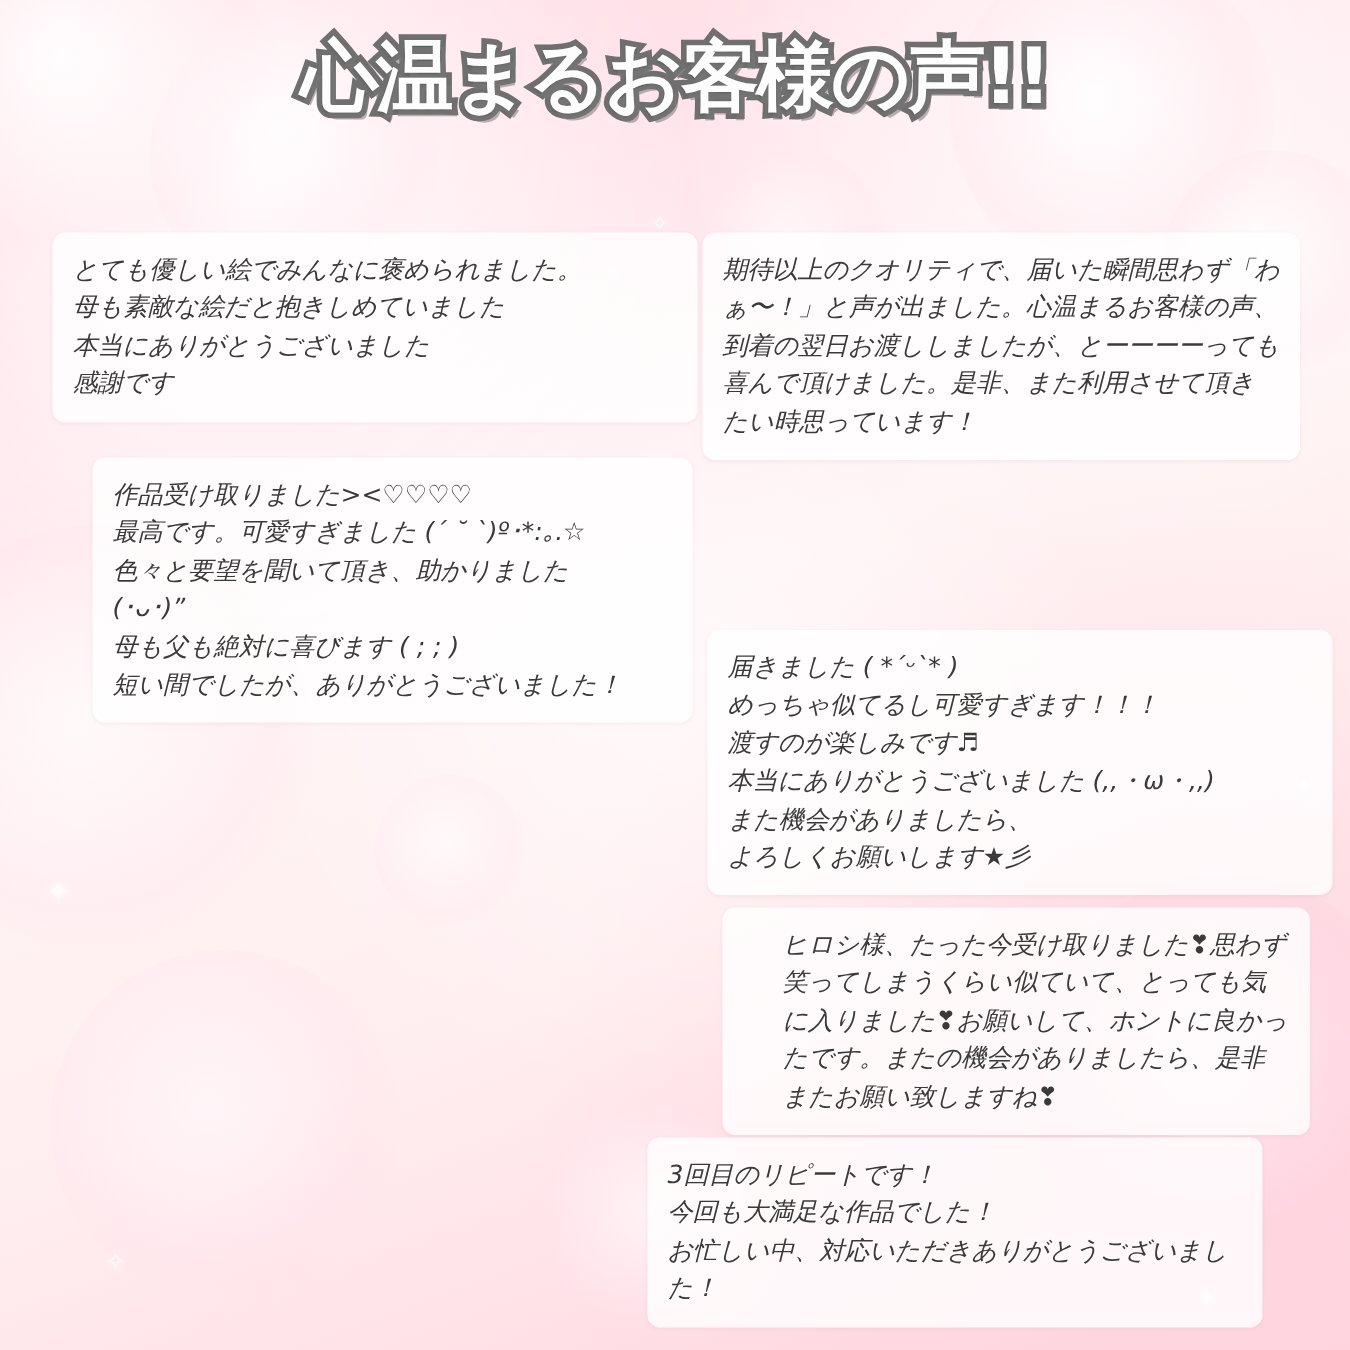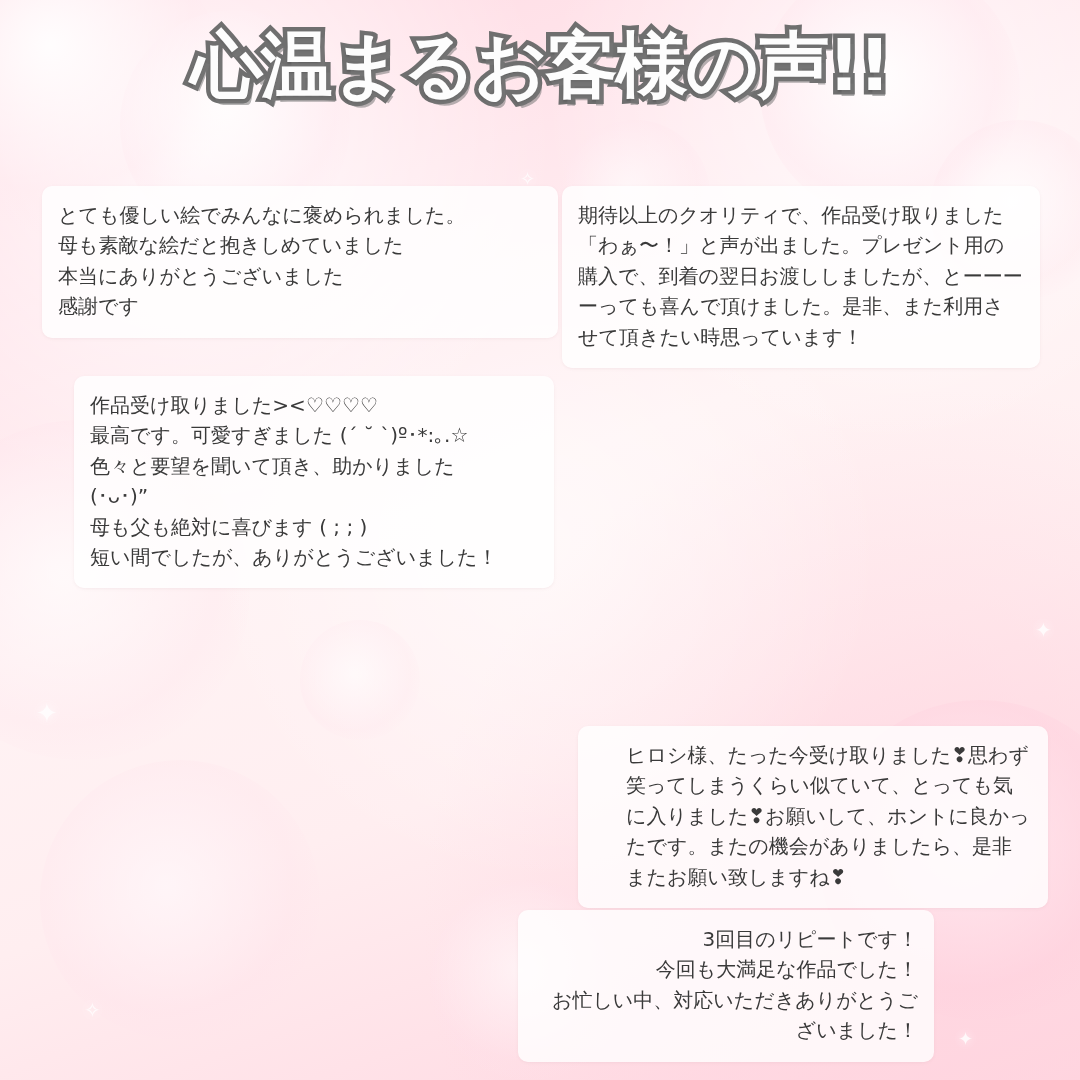--- a/index.html
+++ b/index.html
@@ -64,64 +64,65 @@
   }
 
   .title {
     position: absolute;
     top: 28px;
     left: 0;
     width: 1080px;
     text-align: center;
     font-family: "DejaVu Sans", sans-serif;
     font-weight: bold;
-    font-size: 72px;
+    font-size: 62px;
     line-height: 1.05;
     letter-spacing: -2px;
     color: #fdfdfd;
     -webkit-text-stroke: 9px #6f6f6f;
     paint-order: stroke fill;
     text-shadow:
       4px 6px 0 rgba(120,120,120,0.55),
       0 2px 2px rgba(0,0,0,0.15);
     z-index: 5;
   }
 
   .reviews {
     position: absolute;
     inset: 0;
     z-index: 4;
+    font-style: italic;
   }
 
   .bubble {
     position: absolute;
     background: rgba(255,255,255,0.80);
     border-radius: 10px;
     padding: 14px 16px 16px 16px;
     box-sizing: border-box;
     color: #3a3a3a;
     font-family: "DejaVu Sans", sans-serif;
     font-size: 20px;
     line-height: 1.52;
     white-space: pre-wrap;
     box-shadow: 0 1px 3px rgba(180,150,160,0.12);
   }
 
   
   #r1 { left: 42px;  top: 186px; width: 516px; }
-  #r2 { left: 74px;  top: 376px; width: 480px; }
+  #r2 { left: 74px;  top: 366px; width: 480px; }
   #r3 { left: 34px;  top: 578px; width: 510px; }
   #r4 { left: 26px;  top: 718px; width: 490px; }
 
   
   #r5 { left: 562px; top: 186px; width: 478px; }
   #r6 { left: 562px; top: 386px; width: 496px; }
   #r7 { left: 566px; top: 504px; width: 500px; }
   #r8 { left: 578px; top: 726px; width: 470px; padding-left: 48px; }
-  #r9 { left: 518px; top: 910px; width: 416px; text-align: right; }
+  #r9 { left: 518px; top: 910px; width: 492px; }
 </style>
 </head>
 <body>
 
 <div class="canvas">
 
   <div class="bokeh b1"></div>
   <div class="bokeh b2"></div>
   <div class="bokeh b3"></div>
   <div class="bokeh b4"></div>
@@ -144,20 +145,26 @@
     <div class="bubble" id="r1">とても優しい絵でみんなに褒められました。
 母も素敵な絵だと抱きしめていました
 本当にありがとうございました
 感謝です</div>
     <div class="bubble" id="r2">作品受け取りました&gt;&lt;♡♡♡♡
 最高です。可愛すぎました (´ ˘ `)º･*:｡.☆
 色々と要望を聞いて頂き、助かりました
 (･ᴗ･)”
 母も父も絶対に喜びます ( ; ; )
 短い間でしたが、ありがとうございました！</div>
-    <div class="bubble" id="r5">期待以上のクオリティで、作品受け取りました「わぁ〜！」と声が出ました。プレゼント用の購入で、到着の翌日お渡ししましたが、とーーーーっても喜んで頂けました。是非、また利用させて頂きたい時思っています！</div>
+    <div class="bubble" id="r5">期待以上のクオリティで、届いた瞬間思わず「わぁ〜！」と声が出ました。心温まるお客様の声、到着の翌日お渡ししましたが、とーーーーっても喜んで頂けました。是非、また利用させて頂きたい時思っています！</div>
+    <div class="bubble" id="r7">届きました ( *´ᵕ`* )
+めっちゃ似てるし可愛すぎます！！！
+渡すのが楽しみです♬
+本当にありがとうございました (,,・ω・,,)
+また機会がありましたら、
+よろしくお願いします★彡</div>
     <div class="bubble" id="r8">ヒロシ様、たった今受け取りました❣思わず笑ってしまうくらい似ていて、とっても気に入りました❣お願いして、ホントに良かったです。またの機会がありましたら、是非またお願い致しますね❣</div>
     <div class="bubble" id="r9">3回目のリピートです！
 今回も大満足な作品でした！
 お忙しい中、対応いただきありがとうございました！</div>
   </div>
 
 </div>
 
 </body></html>

